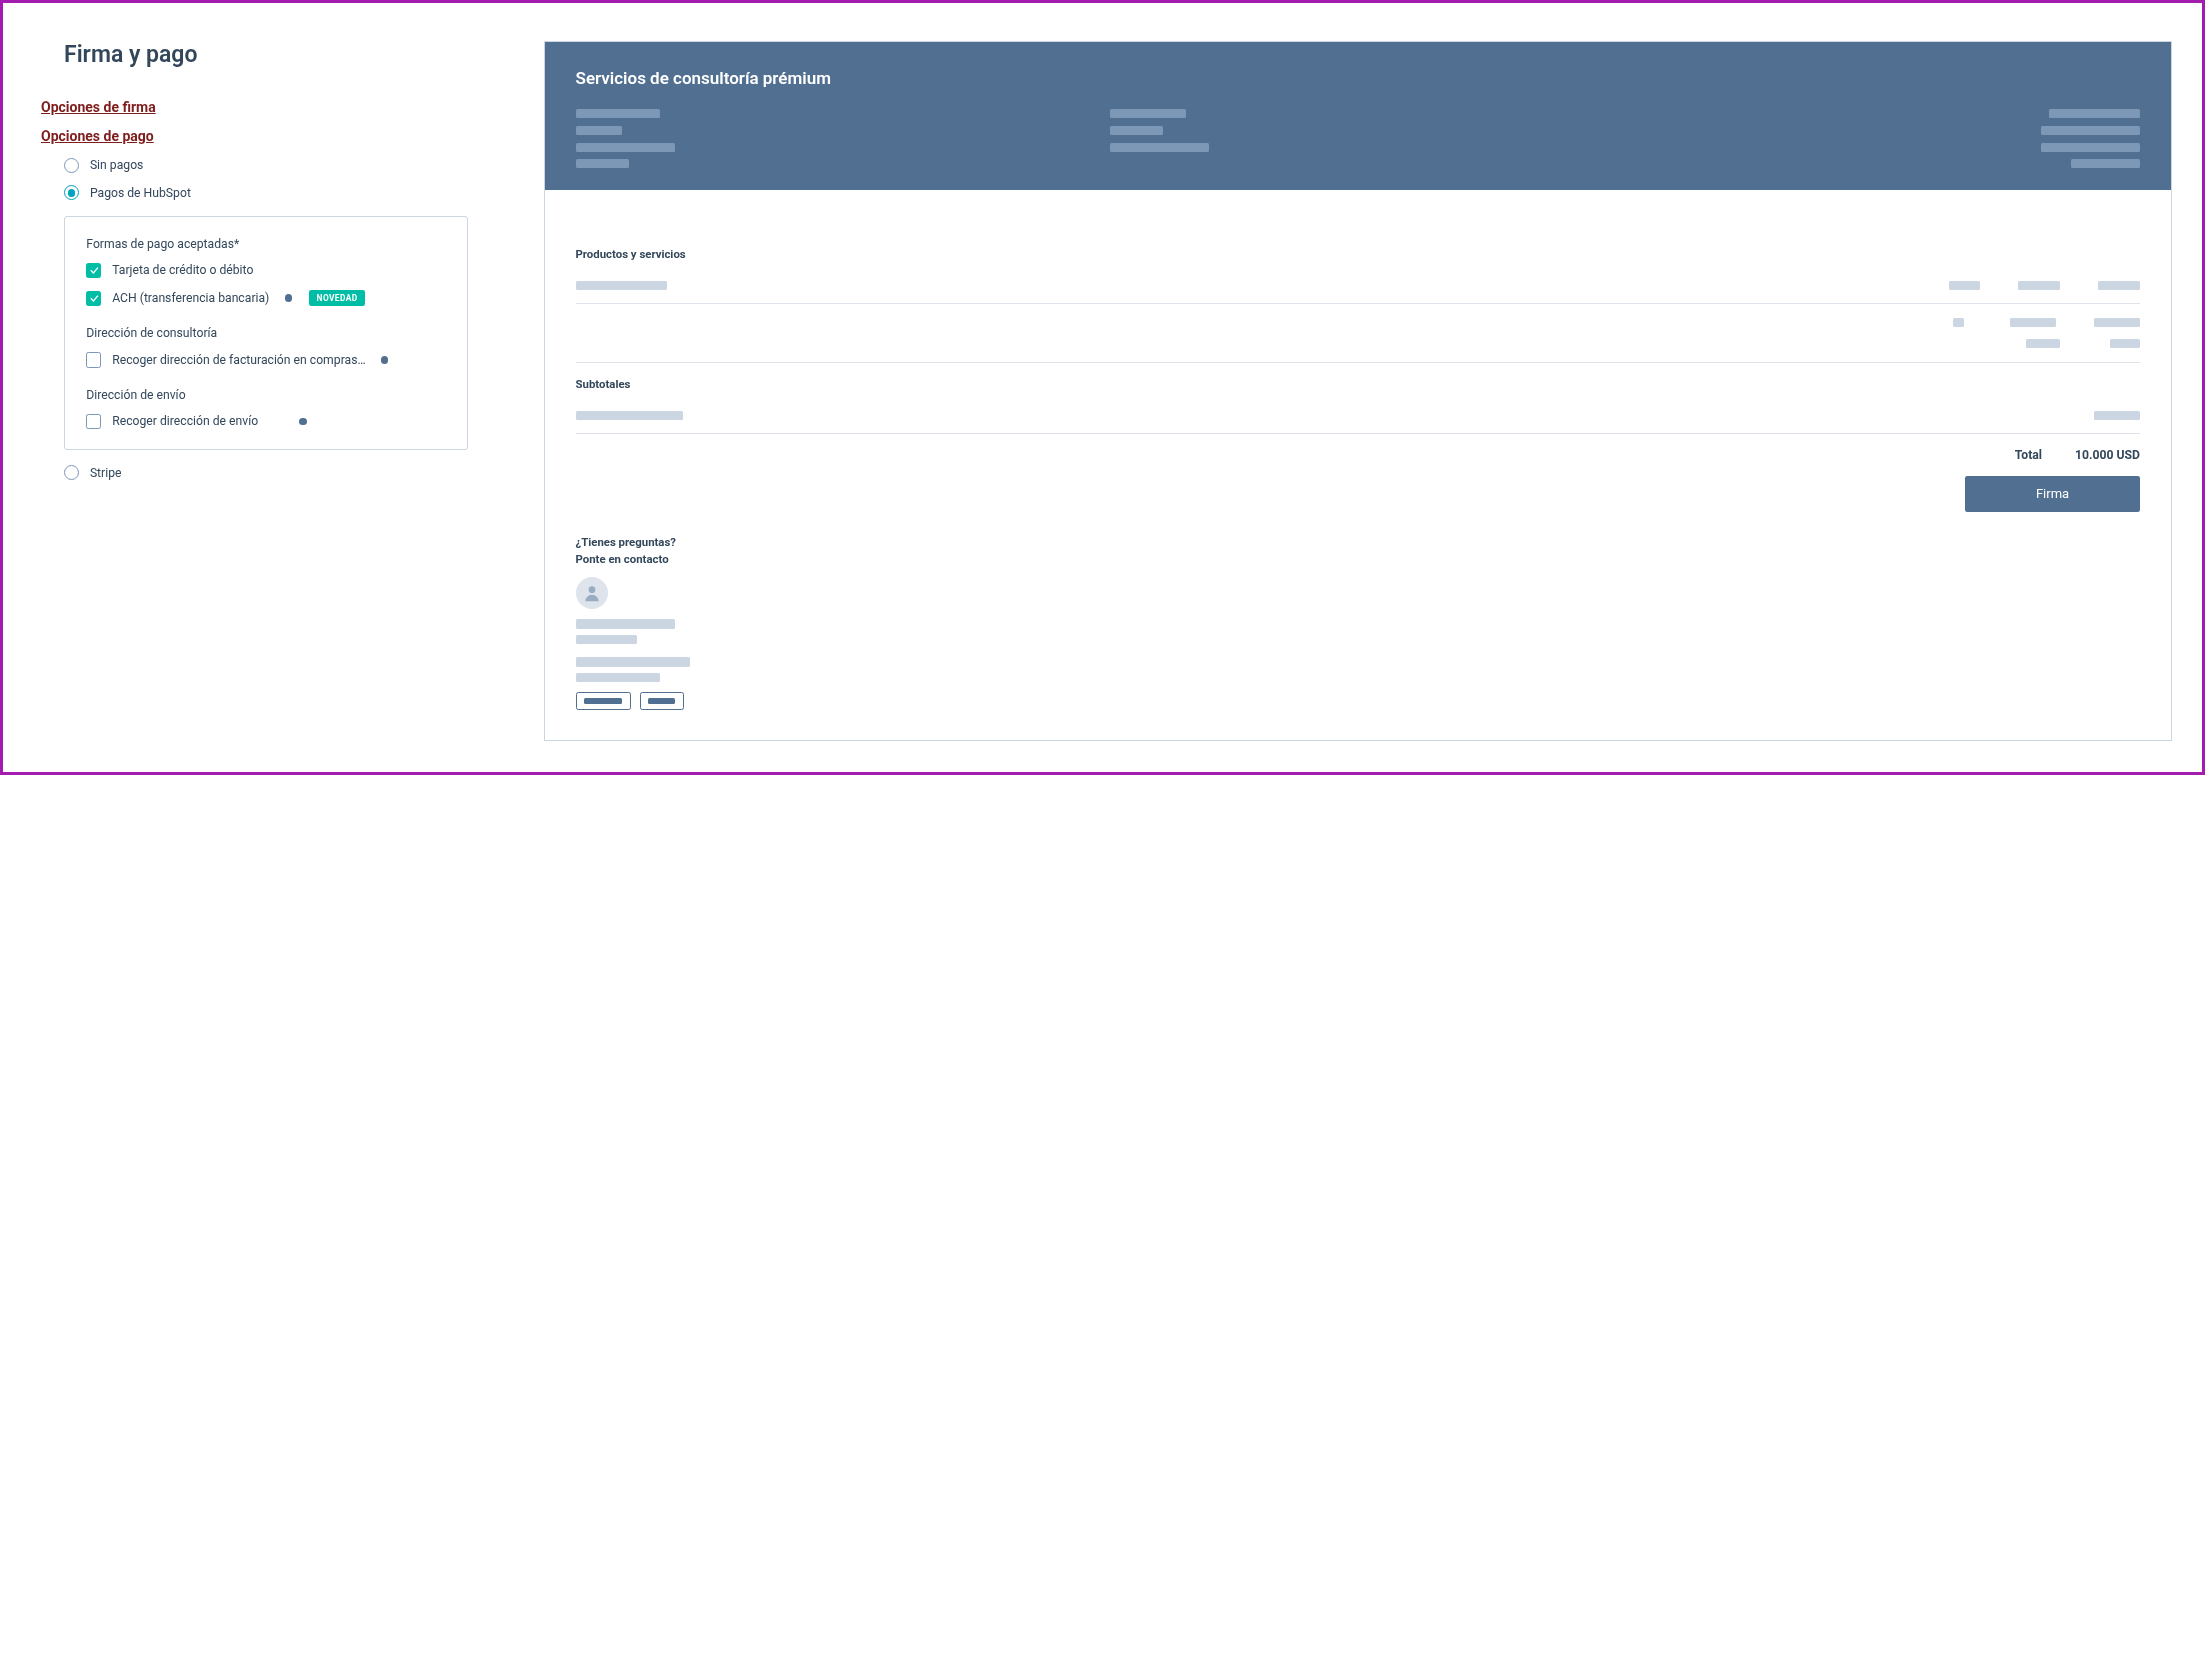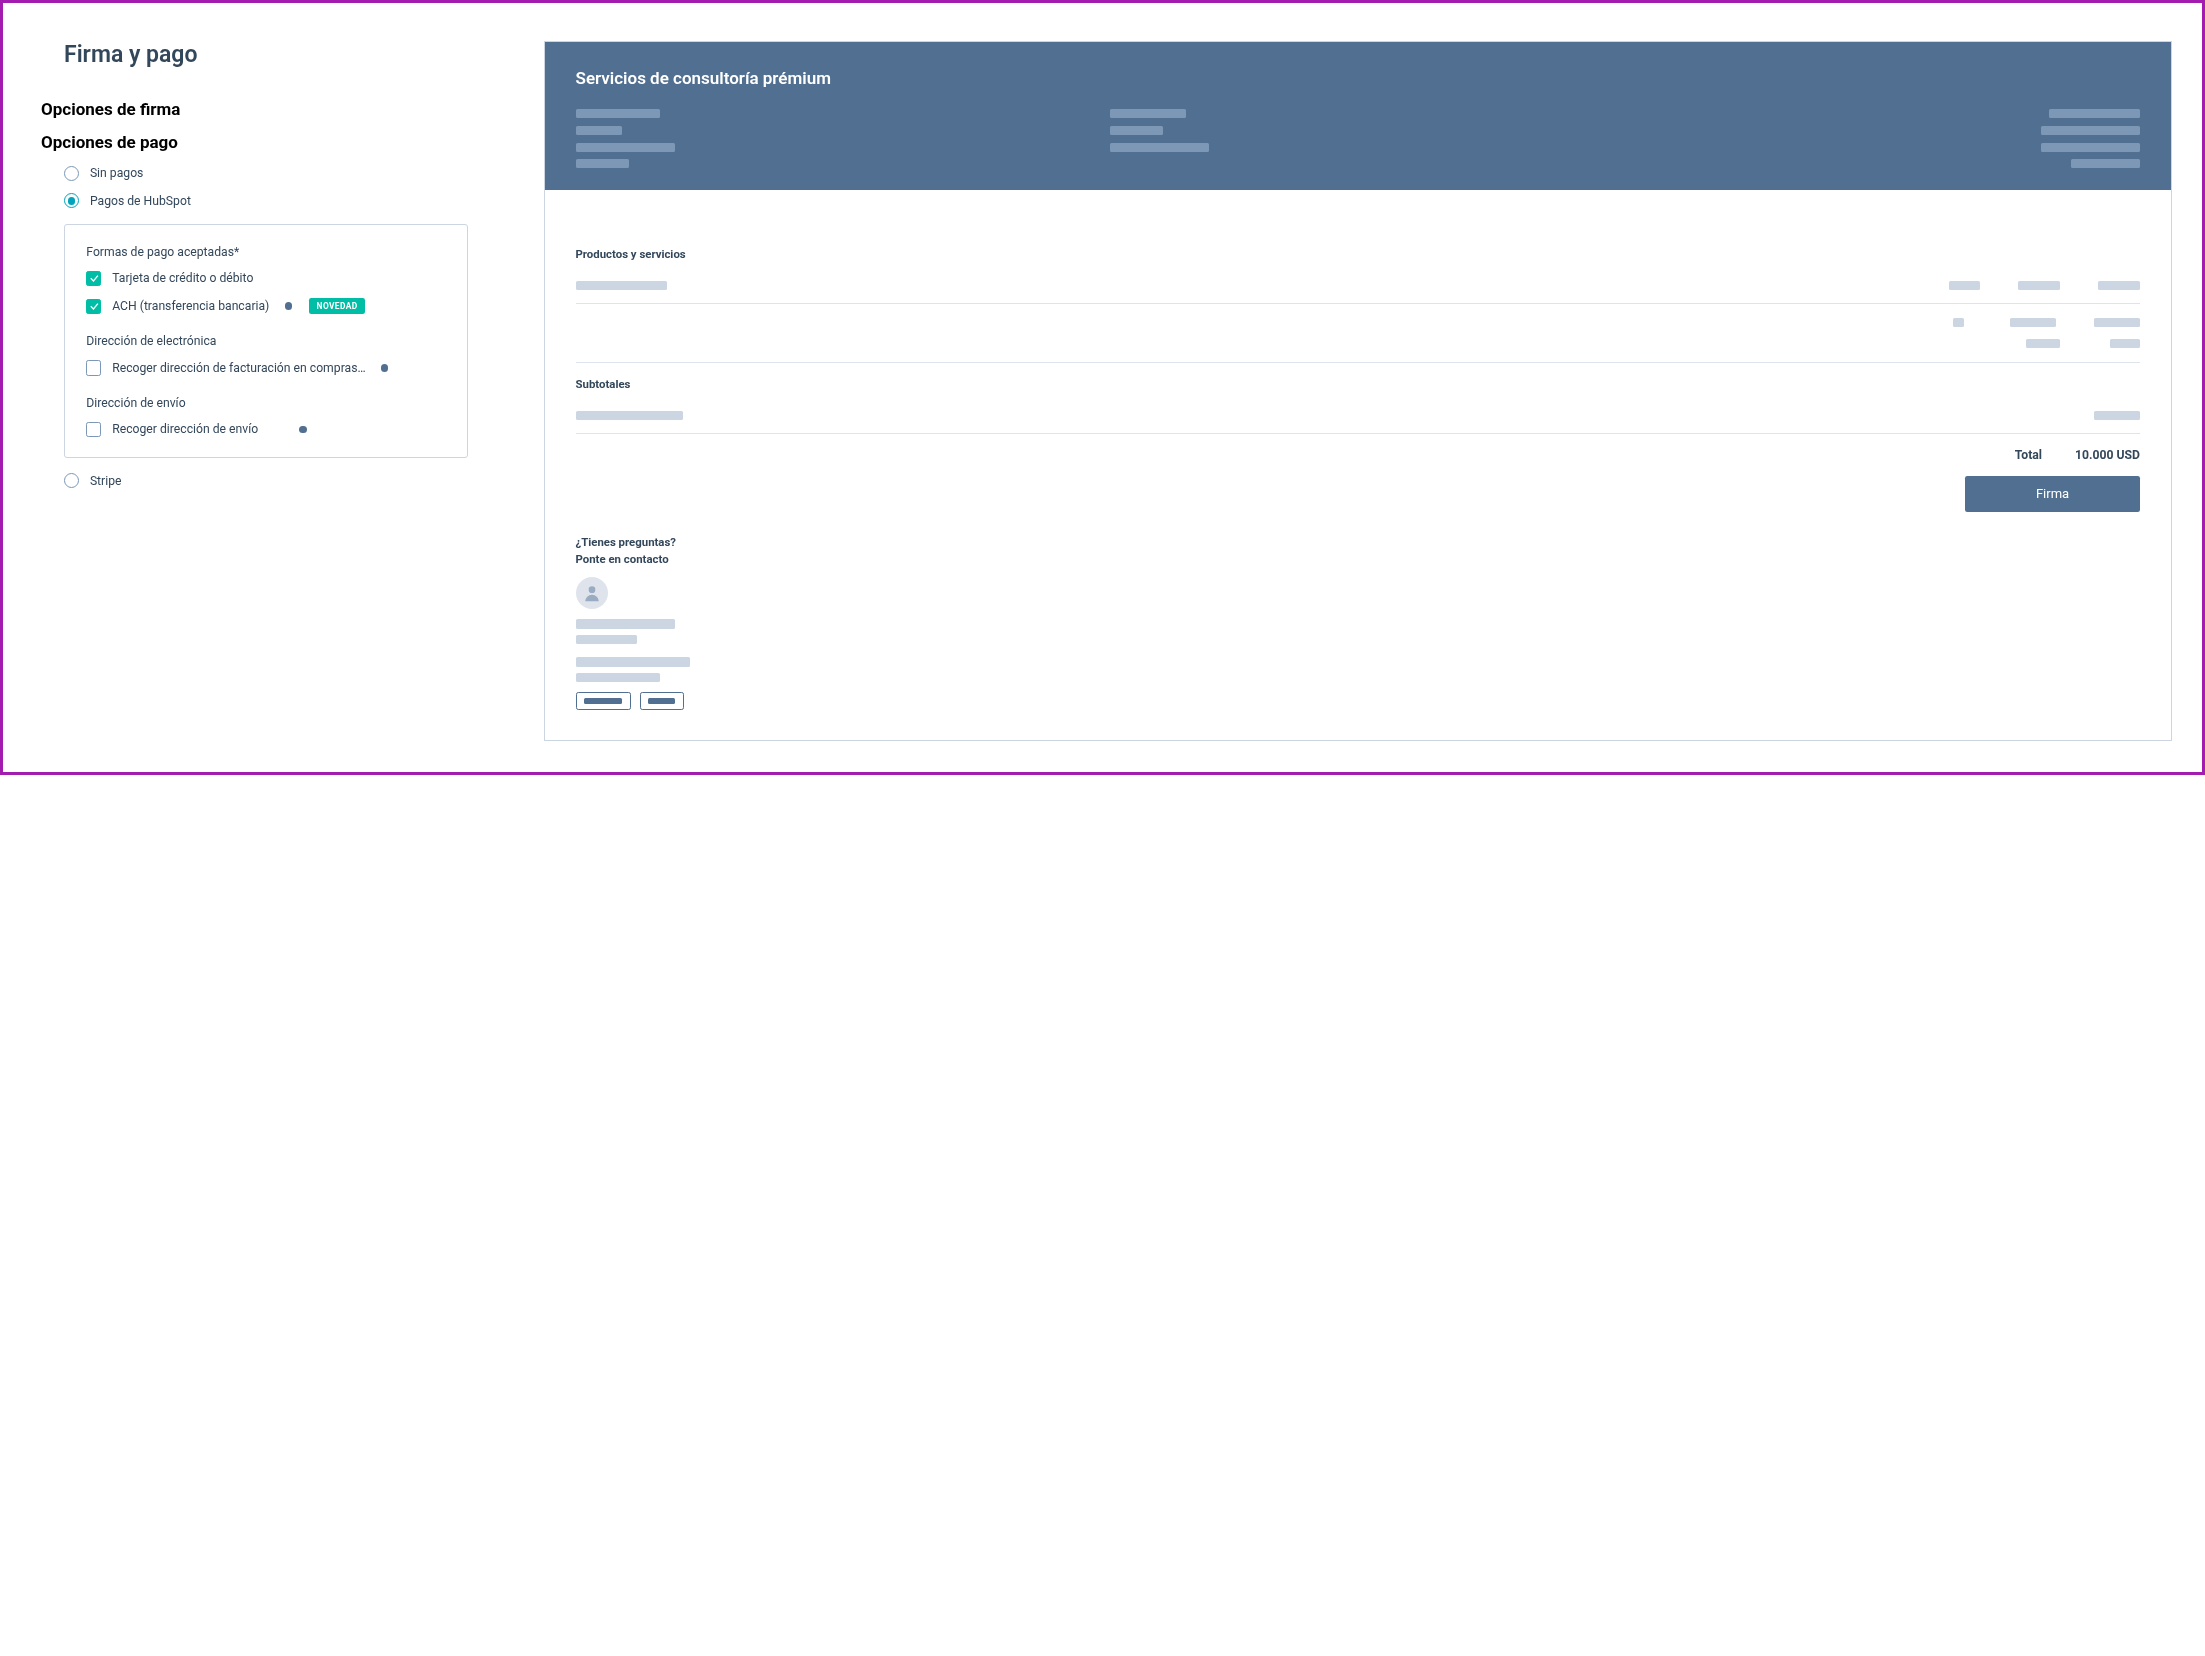--- a/index.html
+++ b/index.html
@@ -19,25 +19,26 @@
   .left-col { flex: 0 0 404px; }
   .right-col { flex: 1; }
 
   h1.page-title {
     font-size: 23px;
     font-weight: 600;
     color: #33475b;
     margin-bottom: 30.5px;
   }
   .section-heading {
-    font-size: 17px;
+    font-size: 14px;
     font-weight: 700;
-    color: #000000;
+    color: #7f1d1d;
     margin-bottom: 13.7px;
     margin-left: -23px;
+    text-decoration: underline;
   }
   .radio-group { margin-bottom: 30.5px; }
   .radio-row, .check-row {
     display: flex;
     align-items: center;
     gap: 10.7px;
     margin-bottom: 12.2px;
     font-size: 12.2px;
     color: #33475b;
   }
@@ -237,21 +238,21 @@
                   <polyline points="4,12 10,18 20,6"></polyline>
                 </svg>
             </span>
             <span>ACH (transferencia bancaria)</span>
             <span class="info-dot"></span>
             <span class="badge">NOVEDAD</span>
           </div>
         </div>
 
         <div class="sub-block">
-          <div class="sub-heading">Dirección de electrónica</div>
+          <div class="sub-heading">Dirección de consultoría</div>
           <div class="check-row">
             <span class="checkbox"></span>
             <span class="truncate">Recoger dirección de facturación en compras…</span>
             <span class="info-dot"></span>
           </div>
         </div>
 
         <div class="sub-block" style="margin-bottom:0;">
           <div class="sub-heading">Dirección de envío</div>
           <div class="check-row" style="margin-bottom:0;">

